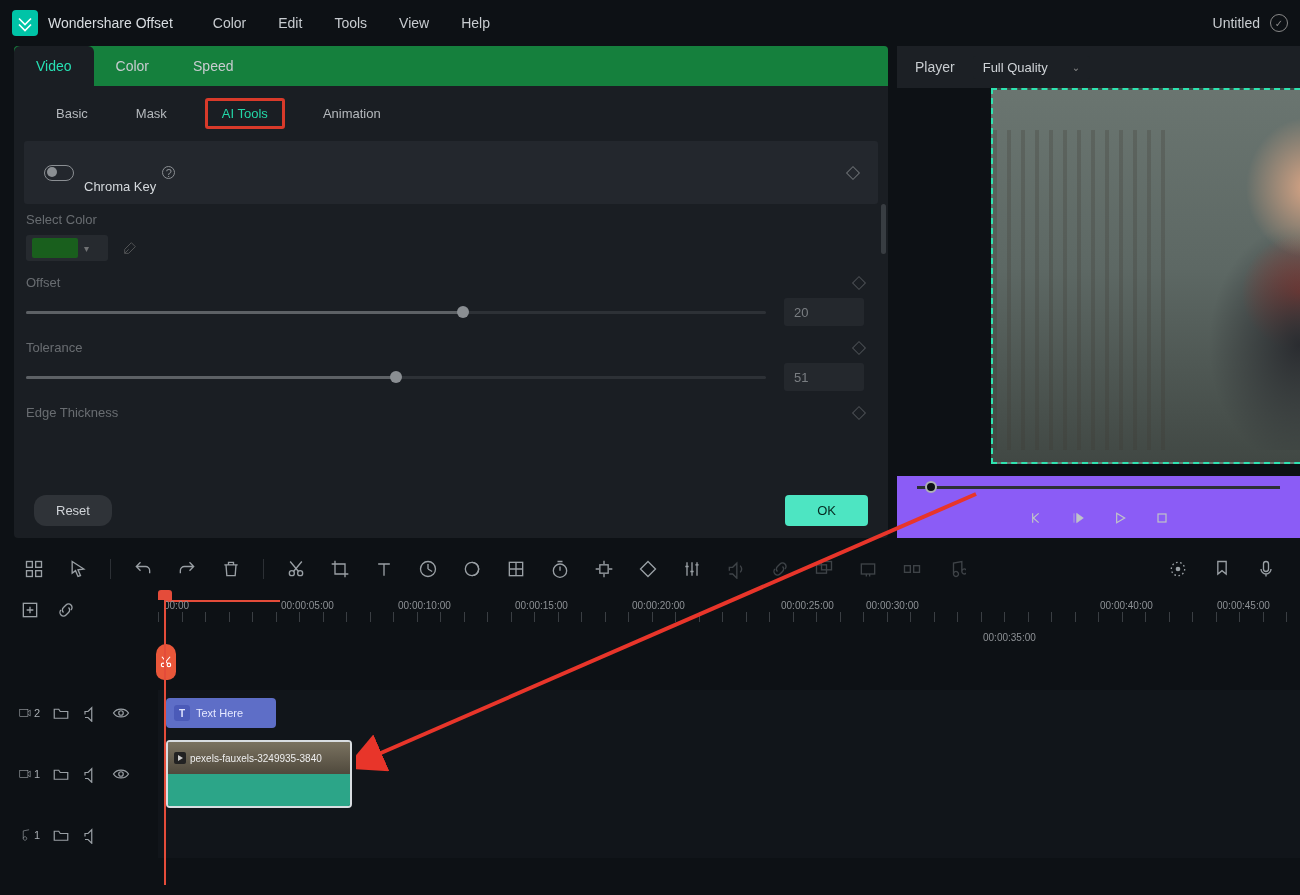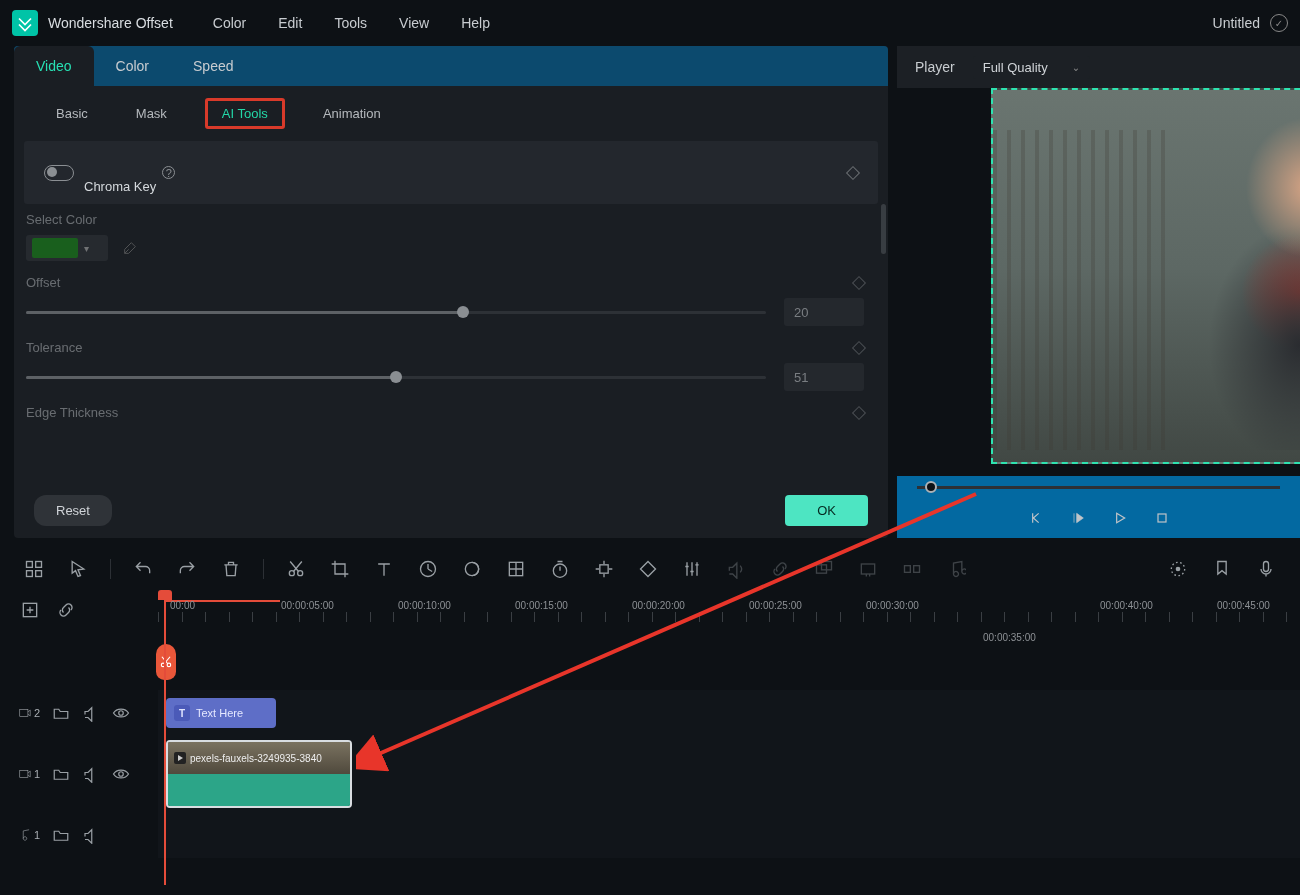--- a/index.html
+++ b/index.html
@@ -44,29 +44,29 @@
 .left-panel {
   width: 874px;
   background: #1a1e23;
   border-radius: 4px;
   overflow: hidden;
   display: flex;
   flex-direction: column;
 }
 .right-panel {
   flex: 1;
-  background: #0369a1;
+  background: #8b5cf6;
   display: flex;
   flex-direction: column;
 }
 
 
 .top-tabs {
   display: flex;
-  background: #0c4a6e;
+  background: #15803d;
 }
 .top-tab {
   padding: 12px 22px;
   font-size: 14px;
   color: #c8ccd0;
   cursor: pointer;
 }
 .top-tab.active {
   background: #1a1e23;
   color: #27e0b3;
@@ -766,26 +766,26 @@
           </div>
       </div>
     </div>
 
     <div class="timeline-content">
       <div class="ruler">
         <div class="ruler-playhead"></div>
         <div class="ruler-in-marker"></div>
         <div class="minor-ticks"></div>
         <div class="ruler-ticks" id="ruler-ticks">
-            <div class="ruler-cell" style="left: 12px;">00:00</div>
+            <div class="ruler-cell" style="left: 6px;">00:00</div>
             <div class="ruler-cell" style="left: 123px;">00:00:05:00</div>
             <div class="ruler-cell" style="left: 240px;">00:00:10:00</div>
             <div class="ruler-cell" style="left: 357px;">00:00:15:00</div>
             <div class="ruler-cell" style="left: 474px;">00:00:20:00</div>
-            <div class="ruler-cell" style="left: 591px; text-align: center;">00:00:25:00</div>
+            <div class="ruler-cell" style="left: 623px; text-align: center;">00:00:25:00</div>
             <div class="ruler-cell" style="left: 708px;">00:00:30:00</div>
             <div class="ruler-cell" style="left: 825px; margin-top: 32px;">00:00:35:00</div>
             <div class="ruler-cell" style="left: 942px;">00:00:40:00</div>
             <div class="ruler-cell" style="left: 1059px;">00:00:45:00</div>
           </div>
       </div>
       <div class="tracks-area">
         <div class="track-row spacer">
           <div class="cut-handle">
             <svg viewBox="0 0 24 24" width="14">

